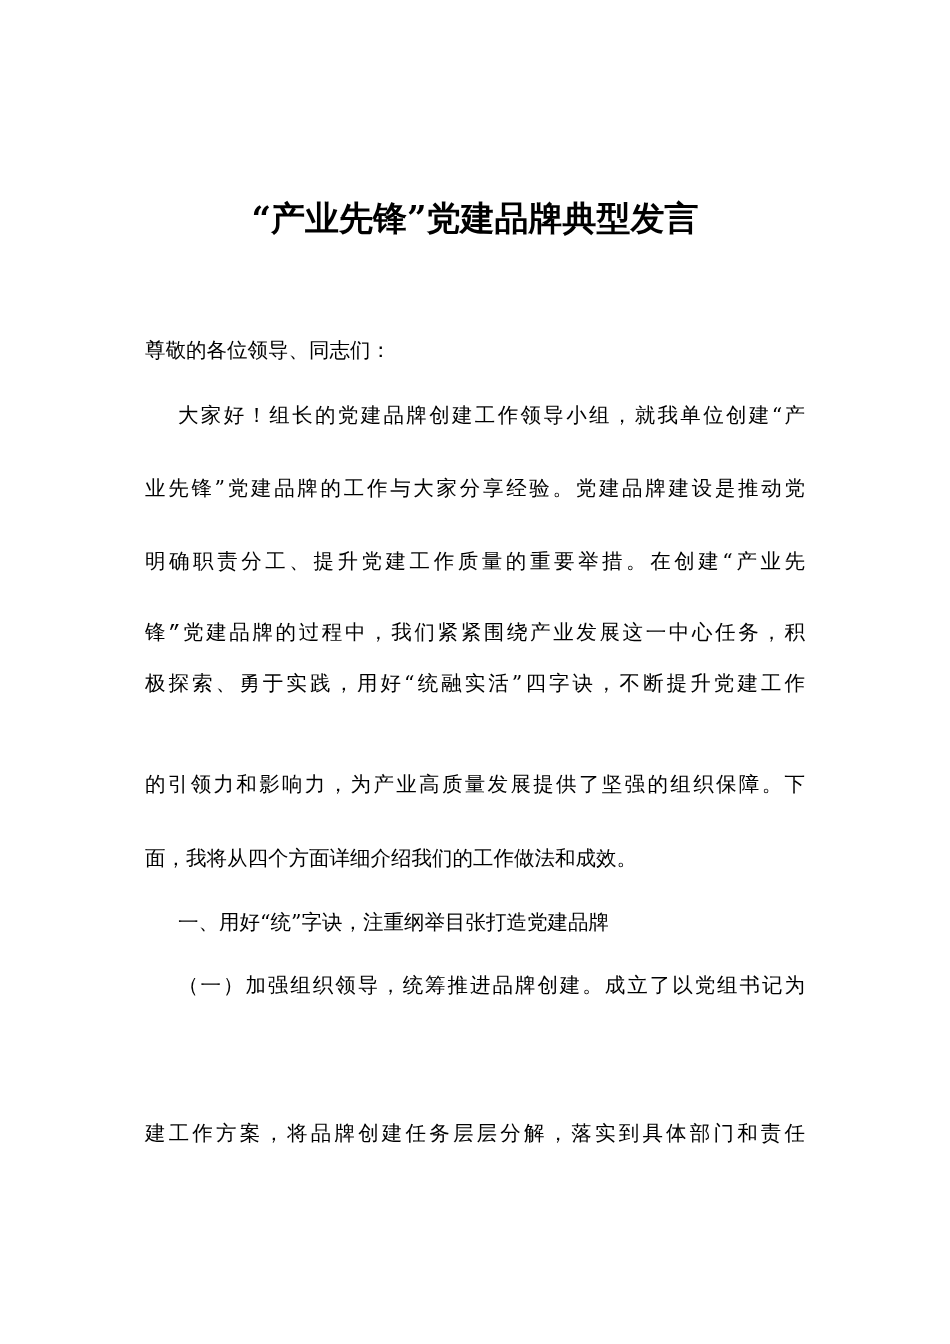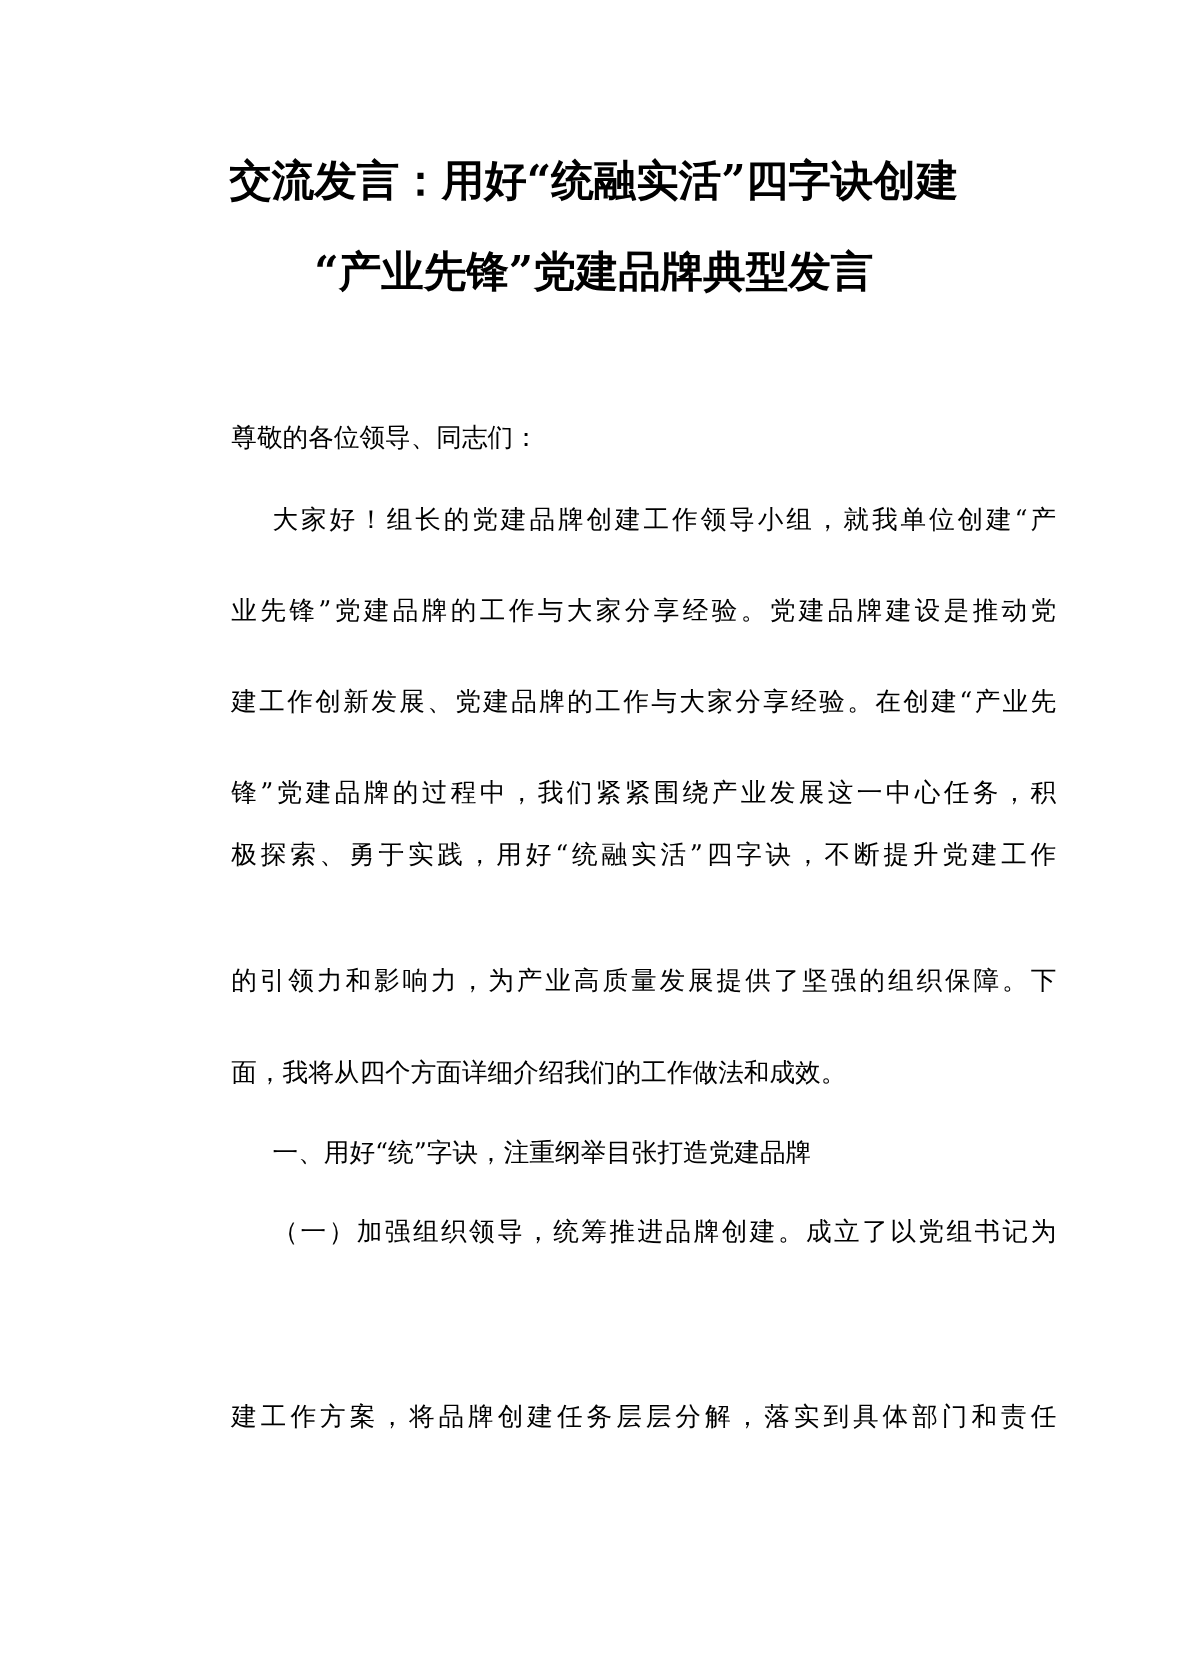--- a/index.html
+++ b/index.html
@@ -35,45 +35,43 @@
     }
     .line {
       position: absolute;
       left: 145px;
       width: 660px;
       font-size: 20.5px;
       line-height: 30px;
       white-space: nowrap;
       text-align: justify;
       text-align-last: justify;
-      margin-left: 40px;
     }
     .line.last {
       text-align-last: left;
     }
     .line.indent {
       left: 145px;
       padding-left: 33px;
       width: 627px;
     }
   </style>
 </head>
 <body>
 
 <div class="page">
 
-  <div class="title-line" style="top:123px;">交流发言：用好“统融实活”四字诀创建</div>
   <div class="title-line" style="top:196px;">“产业先锋”党建品牌典型发言</div>
 
   <div class="line last" style="top:335px;">尊敬的各位领导、同志们：</div>
 
   <div class="line indent" style="top:400px;">大家好！组长的党建品牌创建工作领导小组，就我单位创建“产</div>
   <div class="line" style="top:473px;">业先锋”党建品牌的工作与大家分享经验。党建品牌建设是推动党</div>
-  <div class="line" style="top:546px;">建工作创新发展、党建品牌的工作与大家分享经验。在创建“产业先</div>
-  <div class="line" style="top:619px;">锋”党建品牌的过程中，我们紧紧围绕产业发展这一中心任务，积</div>
+  <div class="line" style="top:546px;">明确职责分工、提升党建工作质量的重要举措。在创建“产业先</div>
+  <div class="line" style="top:619px;font-family:Liberation Mono, monospace;">锋”党建品牌的过程中，我们紧紧围绕产业发展这一中心任务，积</div>
   <div class="line" style="top:668px;">极探索、勇于实践，用好“统融实活”四字诀，不断提升党建工作</div>
   <div class="line last" style="top:843px;">面，我将从四个方面详细介绍我们的工作做法和成效。</div>
   <div class="line" style="top:769px;">的引领力和影响力，为产业高质量发展提供了坚强的组织保障。下</div>
 
   <div class="line indent last" style="top:907px;">一、用好“统”字诀，注重纲举目张打造党建品牌</div>
 
   <div class="line indent" style="top:970px;">（一）加强组织领导，统筹推进品牌创建。成立了以党组书记为</div>
   <div class="line" style="top:1118px;">建工作方案，将品牌创建任务层层分解，落实到具体部门和责任</div>
 
 </div>

